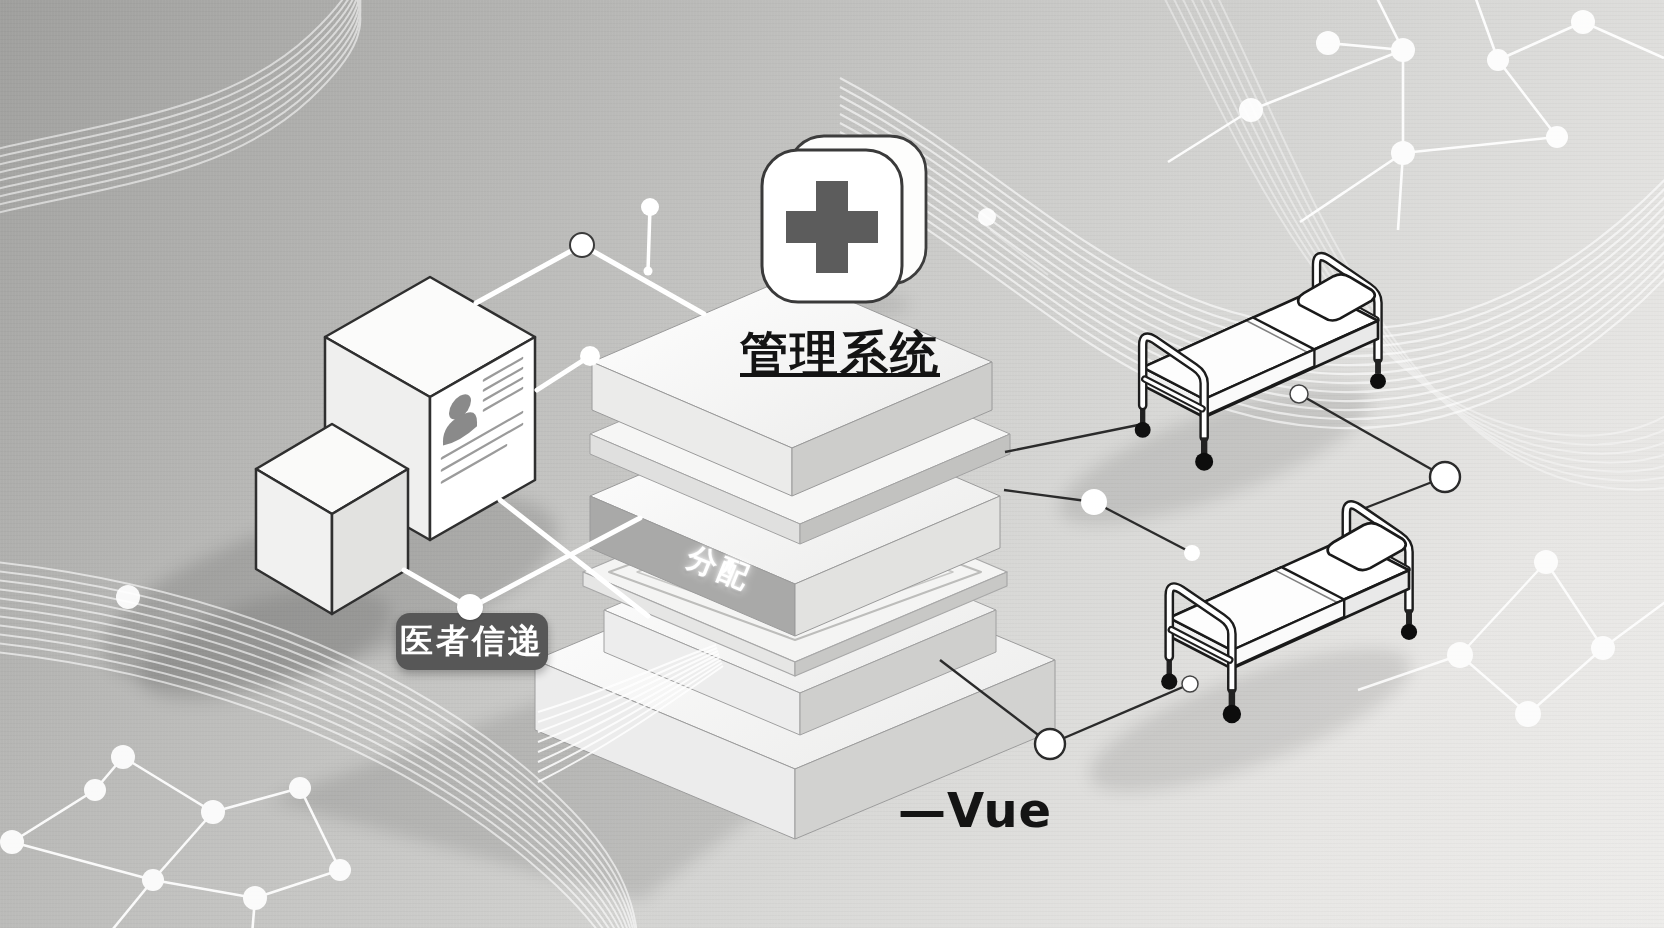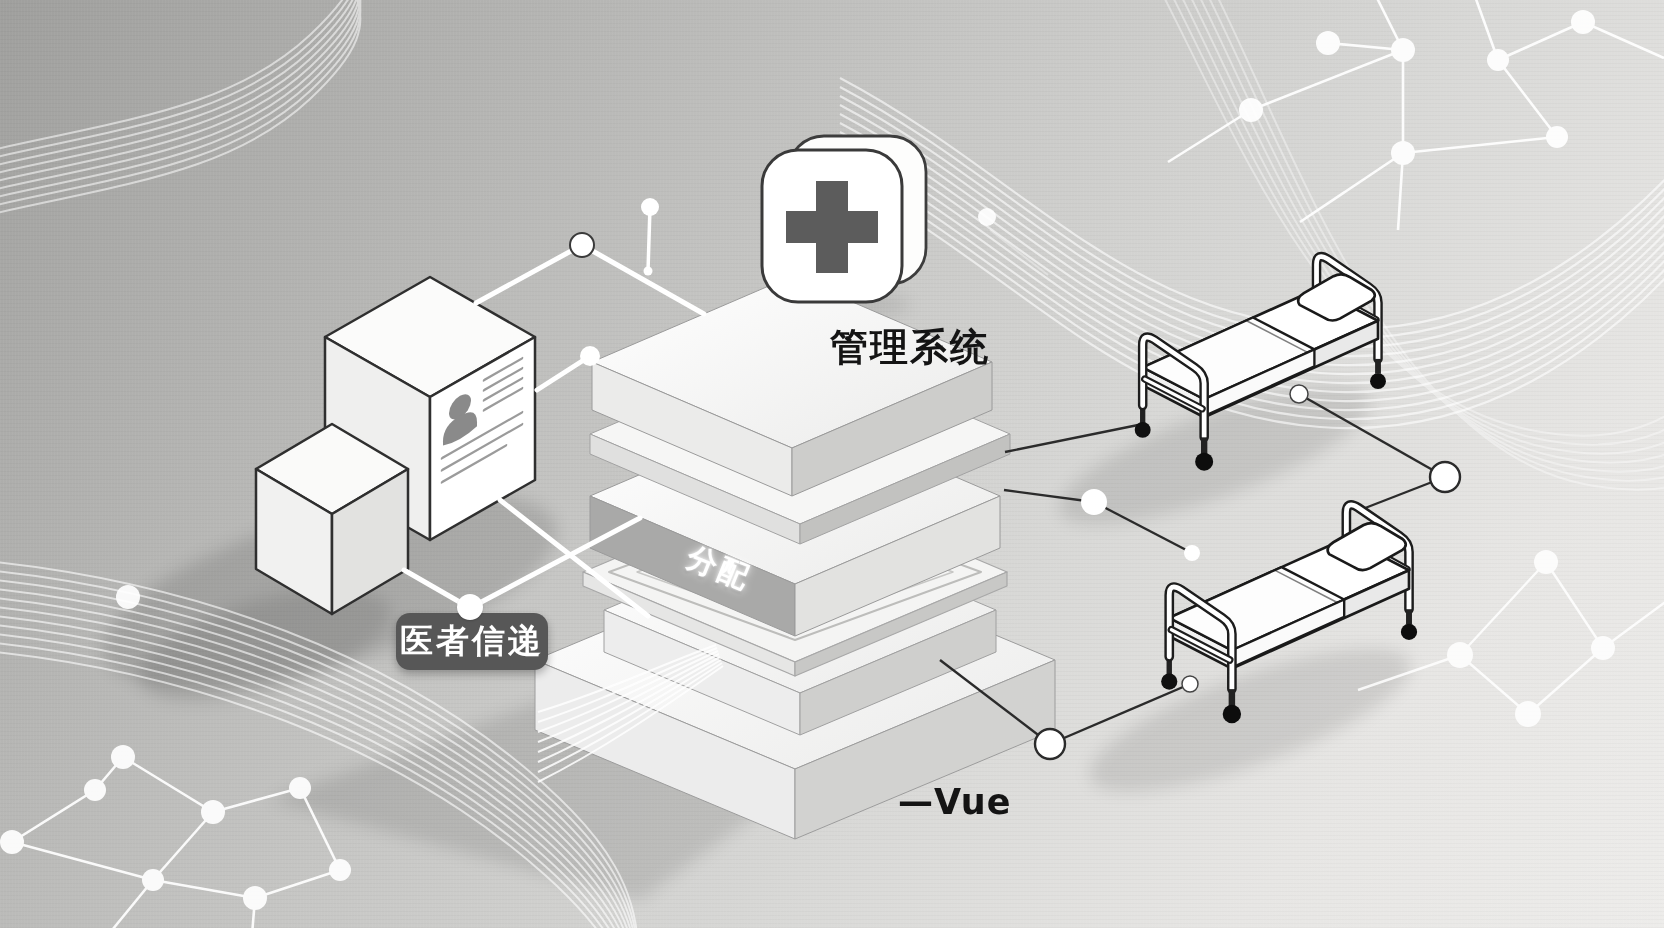--- a/index.html
+++ b/index.html
@@ -9,27 +9,27 @@
     background:linear-gradient(128deg,#9f9f9d 0%,#b3b3b1 22%,#c6c6c4 42%,#d8d8d6 62%,#e7e6e4 82%,#edecea 100%);
   }
   #canvas .texture{
     position:absolute;inset:0;z-index:1;pointer-events:none;
     background-image:
       repeating-linear-gradient(90deg,rgba(255,255,255,.035) 0 1px,transparent 1px 3px),
       repeating-linear-gradient(0deg,rgba(0,0,0,.025) 0 1px,transparent 1px 4px);
   }
   #scene{position:absolute;inset:0;z-index:2;}
   .label{position:absolute;z-index:4;color:#141414;}
-  .lbl-system{left:690px;top:322px;width:300px;text-align:right;font-size:38px;font-weight:900;letter-spacing:2px;}
+  .lbl-system{left:690px;top:322px;width:300px;text-align:center;font-size:48px;font-weight:900;letter-spacing:2px;text-decoration:underline;}
   .lbl-alloc{
     left:664px;top:548px;width:110px;text-align:center;font-size:30px;font-weight:700;
     color:#ffffff;letter-spacing:3px;transform:rotate(22deg);
     text-shadow:0 0 9px rgba(255,255,255,.95),0 0 3px rgba(255,255,255,.9),0 2px 3px rgba(0,0,0,.25);
   }
-  .lbl-vue{left:898px;top:782px;font-size:35px;font-weight:800;letter-spacing:1px;}
+  .lbl-vue{left:898px;top:782px;font-size:48px;font-weight:800;letter-spacing:1px;}
   .badge{
     position:absolute;left:396px;top:613px;width:152px;height:57px;z-index:4;
     background:#575757;border-radius:14px;box-shadow:0 4px 8px rgba(0,0,0,.28);
     color:#fff;font-size:33px;font-weight:700;letter-spacing:3px;
     display:flex;align-items:center;justify-content:center;
   }
   .node-dot{
     position:absolute;left:457px;top:594px;width:26px;height:26px;z-index:5;
     background:#fff;border-radius:50%;box-shadow:0 1px 2px rgba(0,0,0,.18);
   }

